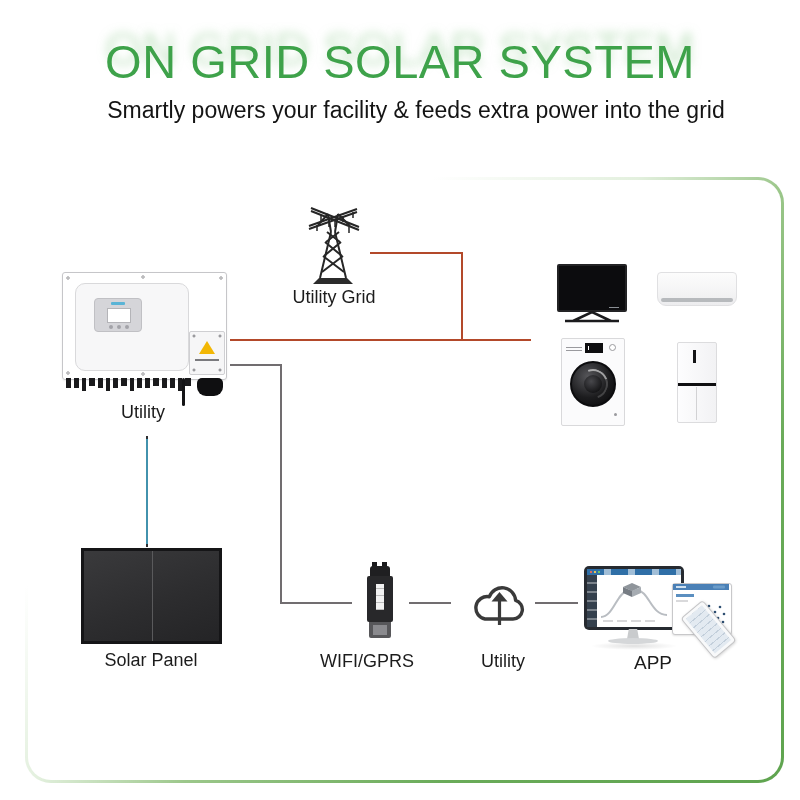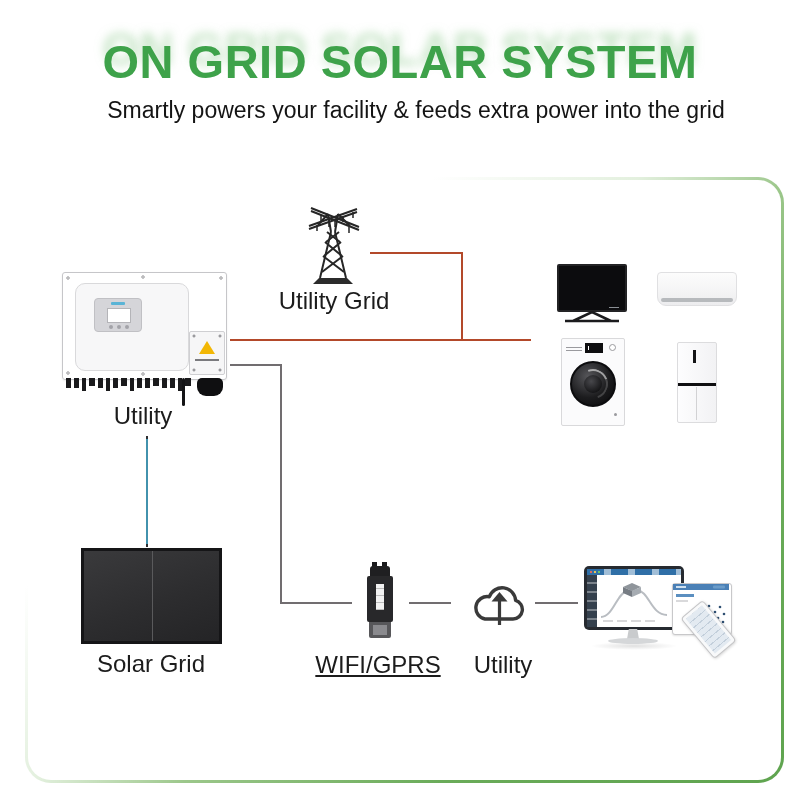--- a/index.html
+++ b/index.html
@@ -1,34 +1,34 @@
 <!DOCTYPE html>
 <html style="--title-green: #3ea24a; --frame-green: #5fa44f; --grid-line: #b3492a; --comm-line: #716d70; --pv-line: #4292ad;"><head>
 <meta charset="utf-8">
 <style>
   html,body{margin:0;padding:0;background:#fff;}
   .canvas{position:relative;width:800px;height:800px;background:#fff;overflow:hidden;
           font-family:"Liberation Sans",sans-serif;color:#1c1c1c;}
 
   
   .title{position:absolute;top:34px;left:0;width:800px;text-align:center;
-         font-size:47px;font-weight:700;letter-spacing:.5px;
+         font-size:47px;font-weight:400;letter-spacing:.5px;
          color:var(--title-green,#3ea24a);
          text-shadow:0 -13px 10px rgba(150,205,150,.55);}
   .subtitle{position:absolute;top:97px;left:0;width:800px;text-align:center;
             font-size:23px;color:#141414;padding-left:16px;}
 
   
   .frame{position:absolute;left:25px;top:177px;width:753px;height:600px;
          border-radius:26px;border:3px solid transparent;
          background:linear-gradient(#fff,#fff) padding-box,
            linear-gradient(135deg,#ffffff 30%,#e3f0de 45%,#9cc78b 56%,#6aab59 75%,var(--frame-green,#5fa44f) 100%) border-box;}
 
   
-  .lbl{position:absolute;text-align:center;font-size:24px;color:#1c1c1c;white-space:nowrap;}
+  .lbl{position:absolute;text-align:center;font-size:18px;color:#1c1c1c;white-space:nowrap;}
   .line{position:absolute;}
   .grid-line{background:var(--grid-line,#b3492a);}
   .comm-line{background:var(--comm-line,#716d70);}
   .pv-line{background:linear-gradient(180deg,#2f2f33 0 3px,var(--pv-line,#4292ad) 3px calc(100% - 3px),#2f2f33 calc(100% - 3px));}
 
   
   .inverter{position:absolute;left:62px;top:272px;width:163px;height:106px;
      background:linear-gradient(180deg,#fdfdfd,#f2f2f4);border:1px solid #c6c6c9;border-radius:3px;
      box-shadow:0 1px 2px rgba(0,0,0,.08);
      background-image:radial-gradient(circle 1.5px at 5px 5px,#bcbcbe 1.5px,transparent 2px),
@@ -206,34 +206,34 @@
       <i></i>
       <i></i>
       <i></i>
       <i></i>
   </div>
   <div class="inv-cable"></div>
   <div class="inv-ac"></div>
   <div class="lbl" style="left:83px;top:402px;width:120px;">Utility</div>
 
   <div class="solar"></div>
-  <div class="lbl" style="left:91px;top:650px;width:120px;">Solar Grid</div>
+  <div class="lbl" style="left:91px;top:650px;width:120px;">Solar Panel</div>
 
   <div class="dongle">
     <span class="dg-bump" style="left:5px;"></span>
     <span class="dg-bump" style="left:15px;"></span>
     <span class="dg-cap"></span>
     <span class="dg-body">
         <span class="dg-stripe" style="position:absolute;"></span>
       </span>
     <span class="dg-foot">
         <i></i>
       </span>
   </div>
-  <div class="lbl" style="left:308px;top:651px;width:140px;text-decoration:underline;">WIFI/GPRS</div>
+  <div class="lbl" style="left:297px;top:651px;width:140px;">WIFI/GPRS</div>
 
   <svg class="cloud" width="58" height="56" viewBox="0 0 58 56">
     <path d="M14 44 H42 a9.5 9.5 0 0 0 2.6 -18.6 a13.5 13.5 0 0 0 -26.2 -3.6 a10.5 10.5 0 0 0 -4.4 22.2 Z" fill="#fff" stroke="#3a3a3a" stroke-width="3.4" stroke-linejoin="round"></path>
     <path d="M28.5 50 V24" stroke="#3a3a3a" stroke-width="3.2" fill="none"></path>
     <path d="M28.5 17 l-8 9.5 h16 Z" fill="#3a3a3a"></path>
   </svg>
   <div class="lbl" style="left:443px;top:651px;width:120px;">Utility</div>
 
   <div class="mon-shadow"></div>
   <div class="monitor">
@@ -272,20 +272,21 @@
           <circle cx="50" cy="38" r="1.3"></circle>
         <circle cx="28" cy="40" r="1.3"></circle>
           <circle cx="35" cy="42" r="1.3"></circle>
           <circle cx="43" cy="41" r="1.3"></circle>
       </g>
     </svg>
   </div>
   <div class="phone">
       <i></i>
     </div>
+  <div class="lbl" style="left:593px;top:652px;width:120px;font-size:19px;">APP</div>
 
   <div class="tv">
     <div class="tv-screen"></div>
     <svg class="tv-stand" width="70" height="13" viewBox="0 0 70 13">
       <path d="M35 1 L16 10 M35 1 L54 10 M8 10 H62" stroke="#1b1b1d" stroke-width="2.5" fill="none"></path>
     </svg>
   </div>
   <div class="ac">
       <i></i>
     </div>

